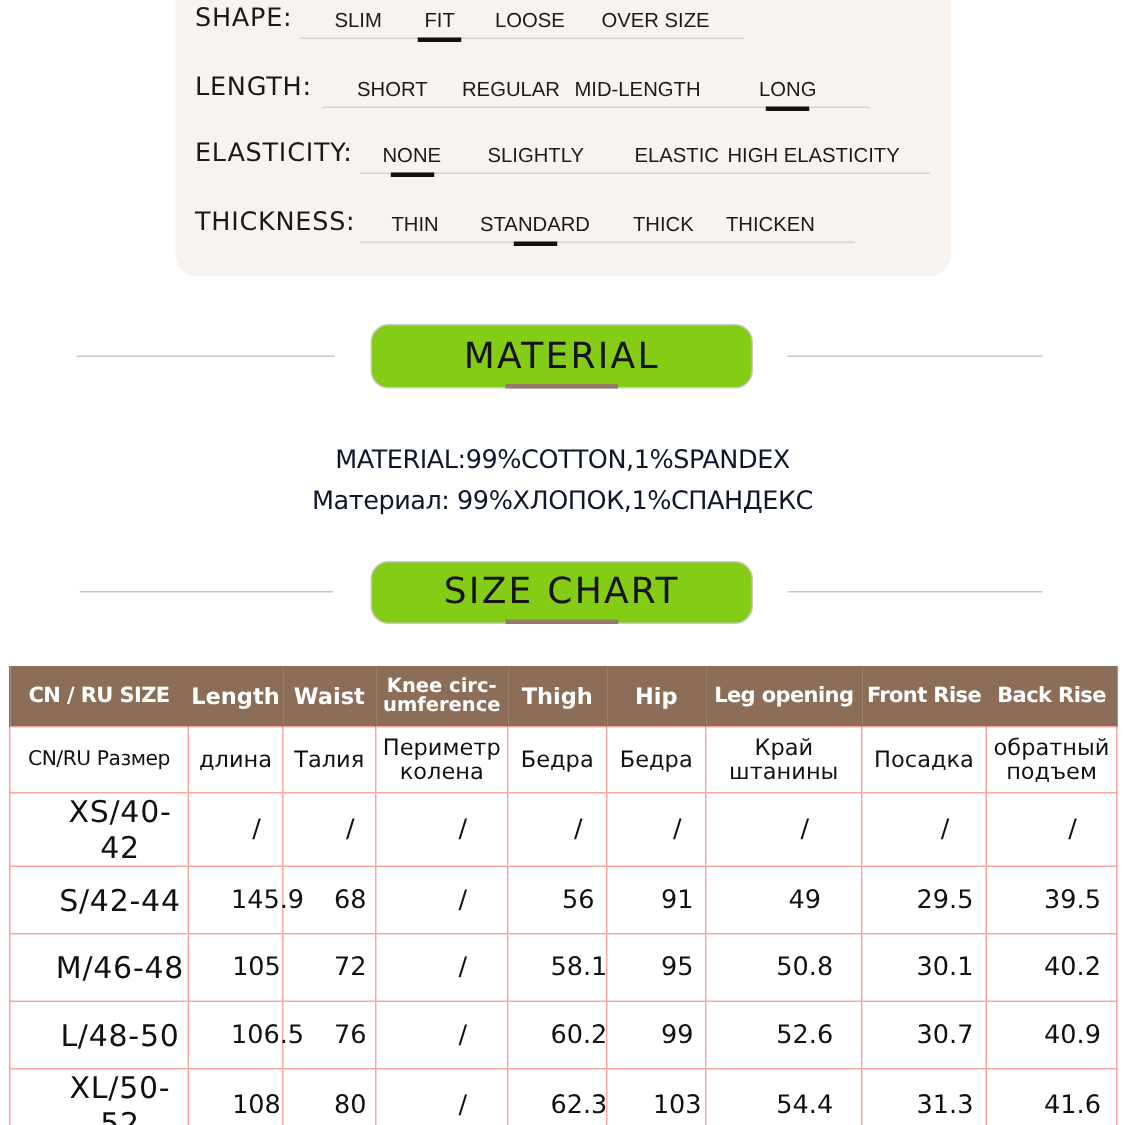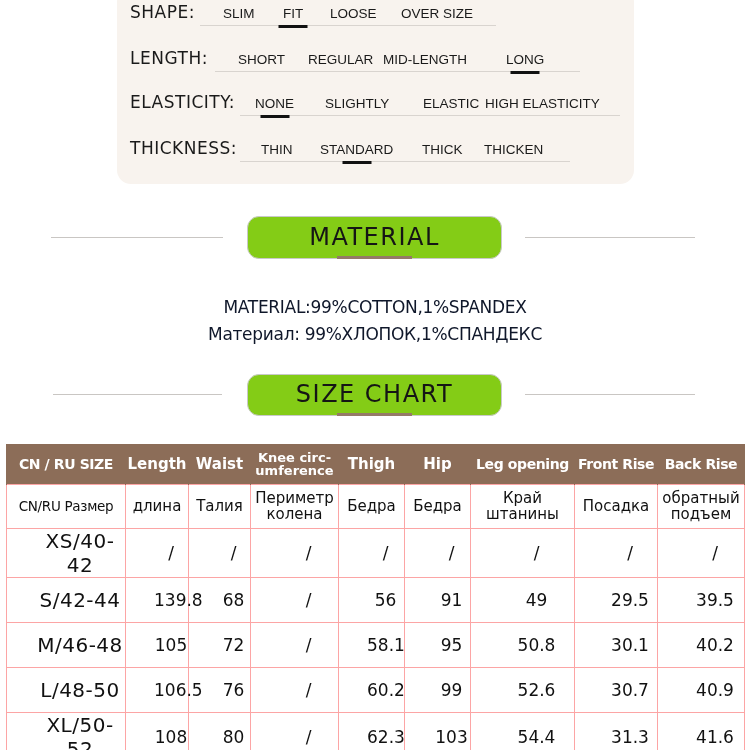--- a/index.html
+++ b/index.html
@@ -171,21 +171,21 @@
       <td>/</td>
       <td>/</td>
       <td>/</td>
       <td>/</td>
       <td>/</td>
       <td>/</td>
       <td>/</td>
     </tr>
     <tr class="data">
       <td class="size">S/42-44</td>
-      <td>139.8</td>
+      <td>145.9</td>
       <td>68</td>
       <td>/</td>
       <td>56</td>
       <td>91</td>
       <td>49</td>
       <td>29.5</td>
       <td>39.5</td>
     </tr>
     <tr class="data">
       <td class="size">M/46-48</td>

